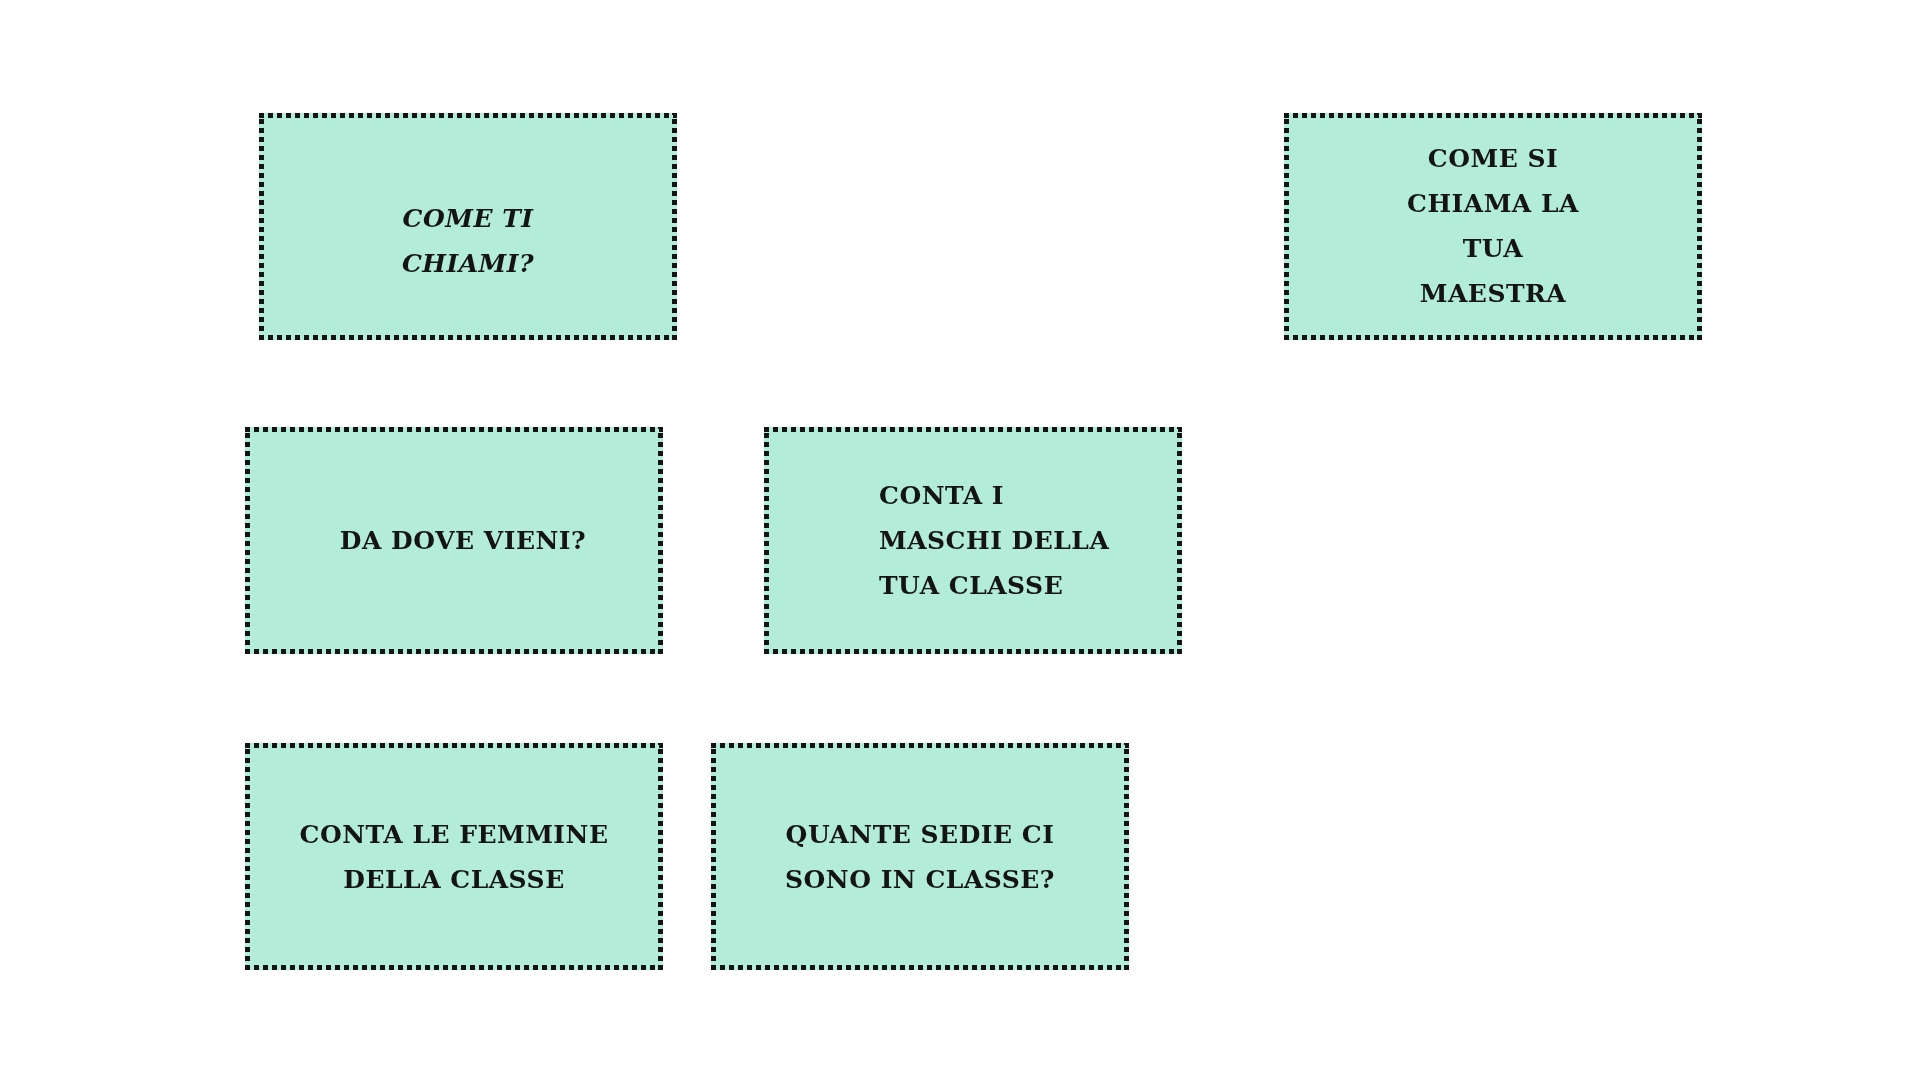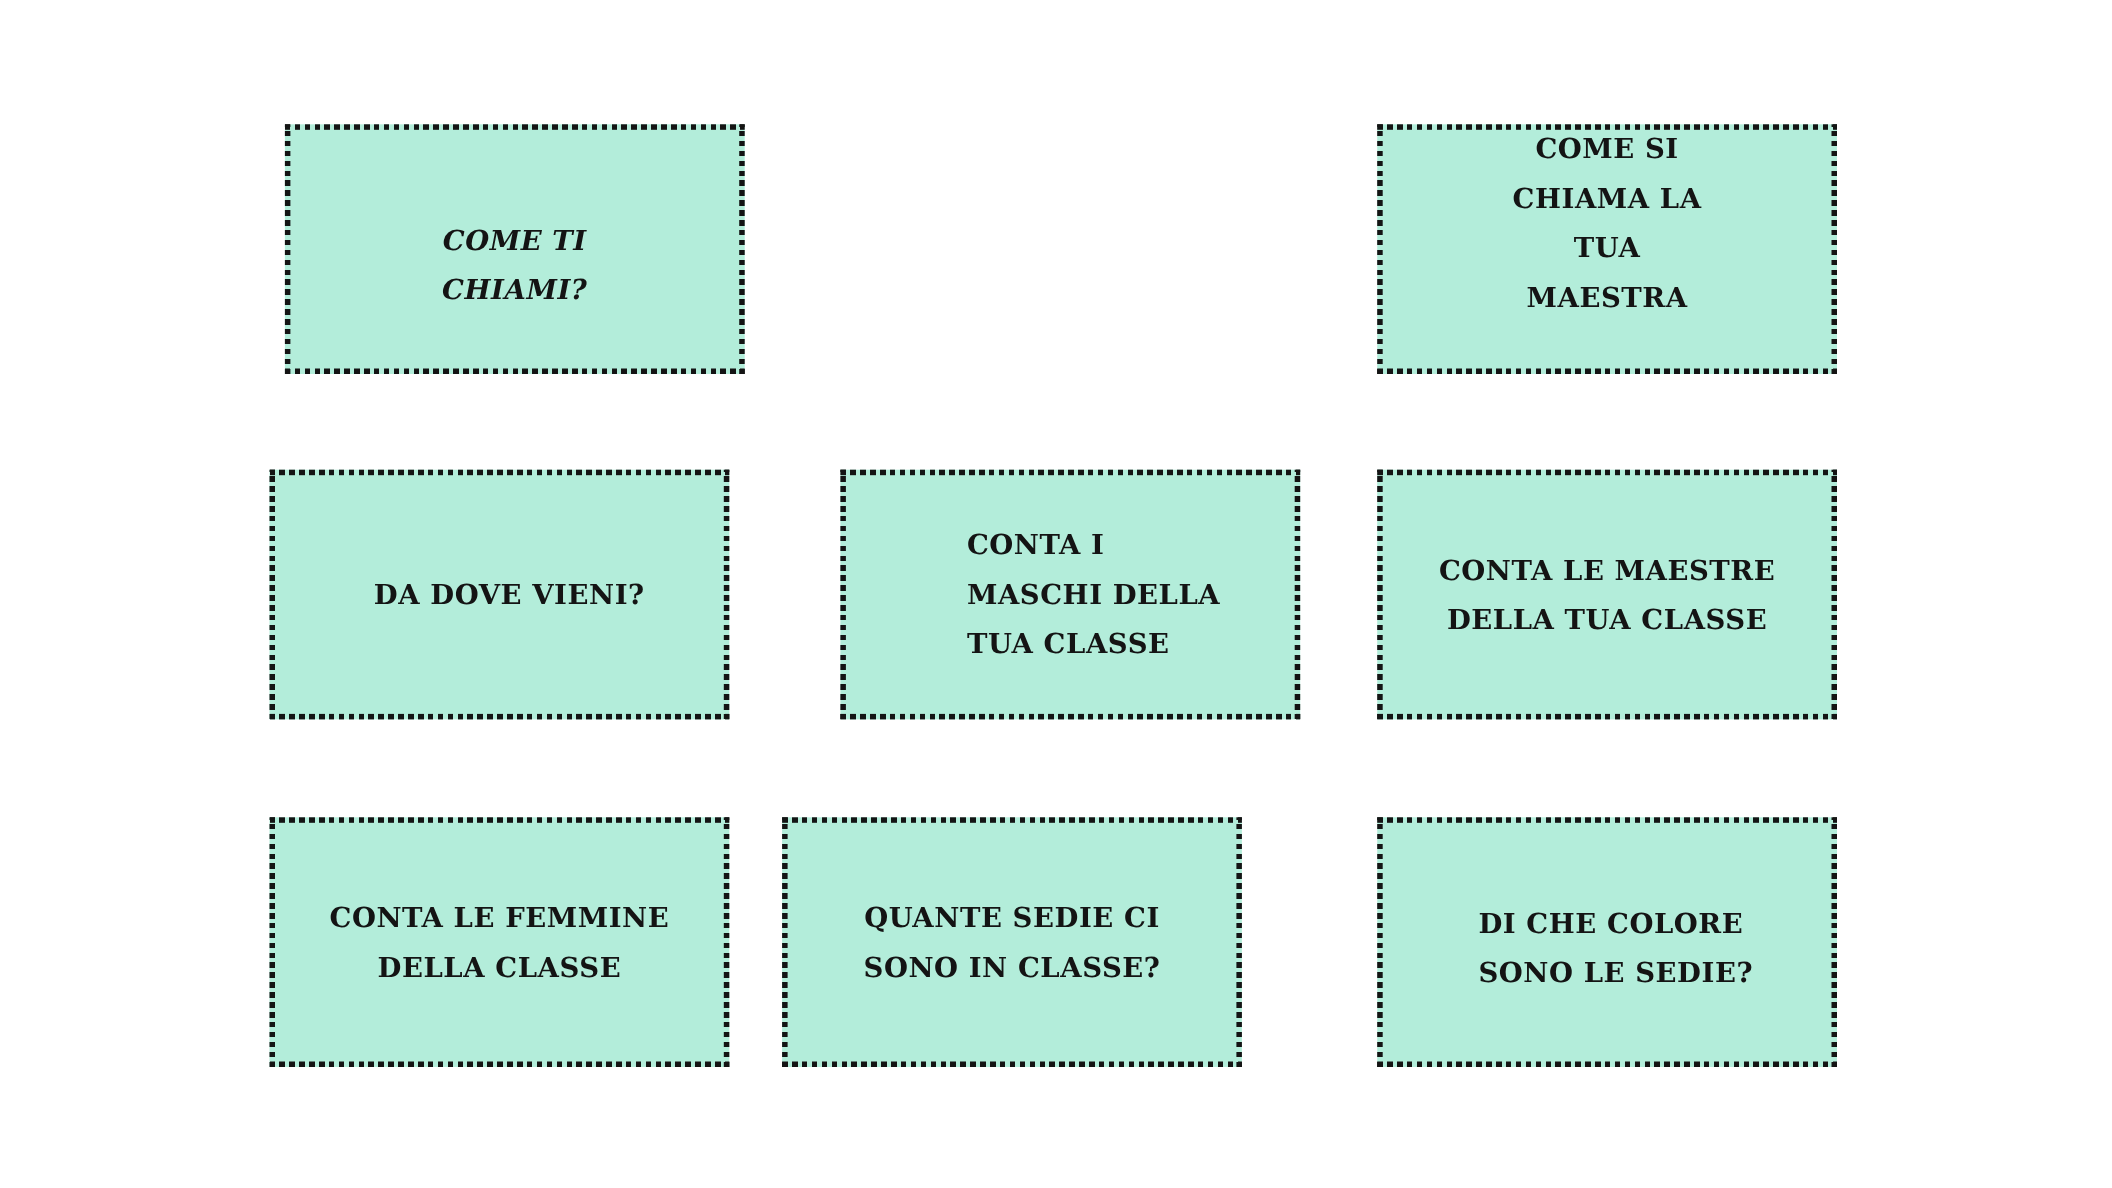--- a/index.html
+++ b/index.html
@@ -47,21 +47,21 @@
   .c3 { left: 1252px; top: 113px; }
   .c4 { left: 245px;  top: 427px; padding-left: 18px; }
   .c5 { left: 748px;  top: 427px; }
   .c6 { left: 1252px; top: 427px; }
   .c7 { left: 245px;  top: 743px; }
   .c8 { left: 711px;  top: 743px; }
   .c9 { left: 1252px; top: 743px; }
 
   
   .c1 .card-text { padding-top: 28px; }
-  .c3 { align-items: flex-start; }              
+  .c3 { align-items: center; margin-left: 32px; }              
   .c3 .card-text { padding-bottom: 2px; }
   .c5 { justify-content: flex-start; text-align: left; margin-left: 16px; }
   .c5 .card-text { padding-left: 115px; }
   .c9 { justify-content: flex-start; text-align: left; }
   .c9 .card-text { padding-left: 92px; padding-top: 10px; }
 </style>
 </head>
 <body>
 
 <div class="board">
@@ -82,33 +82,25 @@
   <div class="card c4">
     <div class="card-text">DA DOVE VIENI?</div>
   </div>
 
   <div class="card c5">
     <div class="card-text">CONTA I
 MASCHI DELLA
 TUA CLASSE</div>
   </div>
 
-  <div class="card c6">
-    <div class="card-text">CONTA LE MAESTRE
-DELLA TUA CLASSE</div>
-  </div>
 
   <div class="card c7">
     <div class="card-text">CONTA LE FEMMINE
 DELLA CLASSE</div>
   </div>
 
   <div class="card c8">
     <div class="card-text">QUANTE SEDIE CI
 SONO IN CLASSE?</div>
   </div>
 
-  <div class="card c9">
-    <div class="card-text">DI CHE COLORE
-SONO LE SEDIE?</div>
-  </div>
 
 </div>
 
 </body></html>

